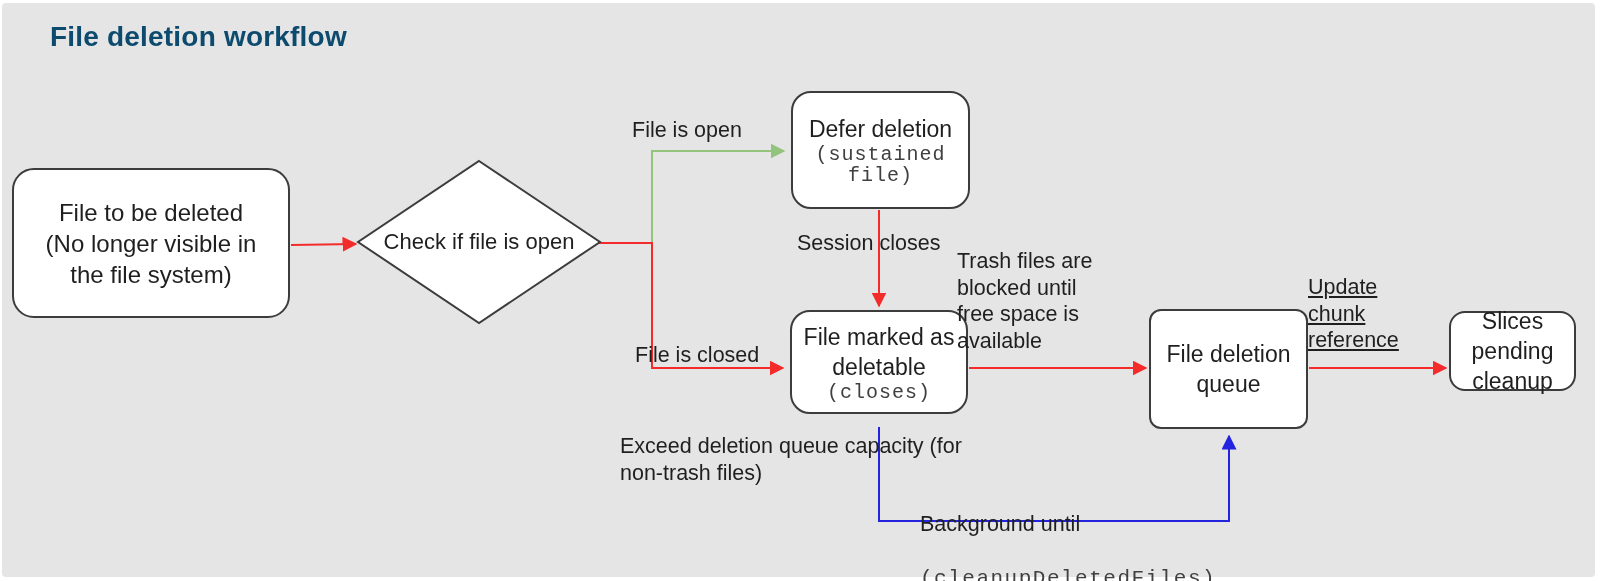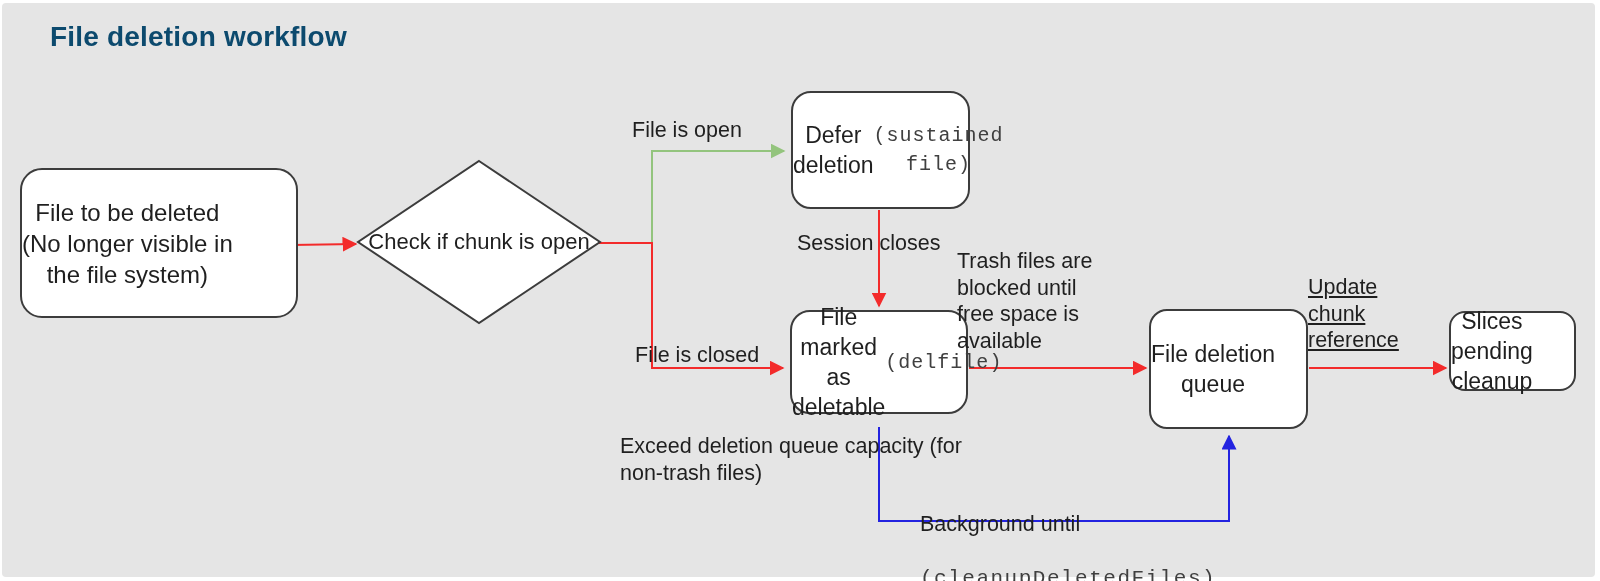--- a/index.html
+++ b/index.html
@@ -40,40 +40,41 @@
     stroke: var(--c-node-border, #3c3c3c);
     stroke-width: 2px;
   }
   .node {
     position: absolute;
     box-sizing: border-box;
     background: #ffffff;
     border: 2px solid var(--c-node-border, #3c3c3c);
     border-radius: 18px;
     display: flex;
-    flex-direction: row;
+    flex-direction: column;
     align-items: center;
+    justify-content: center;
     text-align: center;
     font-size: 23px;
     line-height: 30px;
     color: var(--c-text, #1f1f1f);
     white-space: pre-line;
   }
   .node .code {
     font-family: "Liberation Mono", monospace;
     font-size: 20px;
-    line-height: 29px;
+    line-height: 21px;
     letter-spacing: 1px;
     color: var(--c-code-text, #404040);
     white-space: pre-line;
   }
-  .node-source { left: 10px; top: 165px; width: 278px; height: 150px; font-size: 24px; line-height: 31px; border-radius: 22px; margin-left: 8px; }
+  .node-source { left: 10px; top: 165px; width: 278px; height: 150px; font-size: 24px; line-height: 31px; border-radius: 22px; }
   .node-defer  { left: 789px; top: 88px;  width: 179px; height: 118px; border-radius: 20px; }
   .node-marked { left: 788px; top: 307px; width: 178px; height: 104px; border-radius: 20px; }
-  .node-queue  { left: 1147px; top: 306px; width: 159px; height: 120px; border-radius: 18px; }
+  .node-queue  { left: 1147px; top: 306px; width: 159px; height: 120px; border-radius: 12px; }
   .node-slices { left: 1447px; top: 308px; width: 127px; height: 80px; border-radius: 16px; }
   .diamond-label {
     position: absolute;
     left: 360px; top: 226px; width: 234px;
     text-align: center;
     font-size: 22px;
     color: var(--c-text, #1f1f1f);
   }
   .elabel {
     position: absolute;
@@ -130,32 +131,32 @@
 
     <polygon class="diamond-shape" points="477,158 598,239 477,320 356,239"></polygon>
   </svg>
 
   <div class="node node-source">
     <span>File to be deleted
 (No longer visible in
 the file system)</span>
   </div>
 
-  <div class="diamond-label">Check if chunk is open</div>
+  <div class="diamond-label">Check if file is open</div>
 
   <div class="node node-defer">
     <span>Defer deletion</span>
     <span class="code">(sustained
 file)</span>
   </div>
 
   <div class="node node-marked">
     <span>File marked as
 deletable</span>
-    <span class="code">(delfile)</span>
+    <span class="code">(closes)</span>
   </div>
 
   <div class="node node-queue">
     <span>File deletion
 queue</span>
   </div>
 
   <div class="node node-slices">
     <span>Slices
 pending

